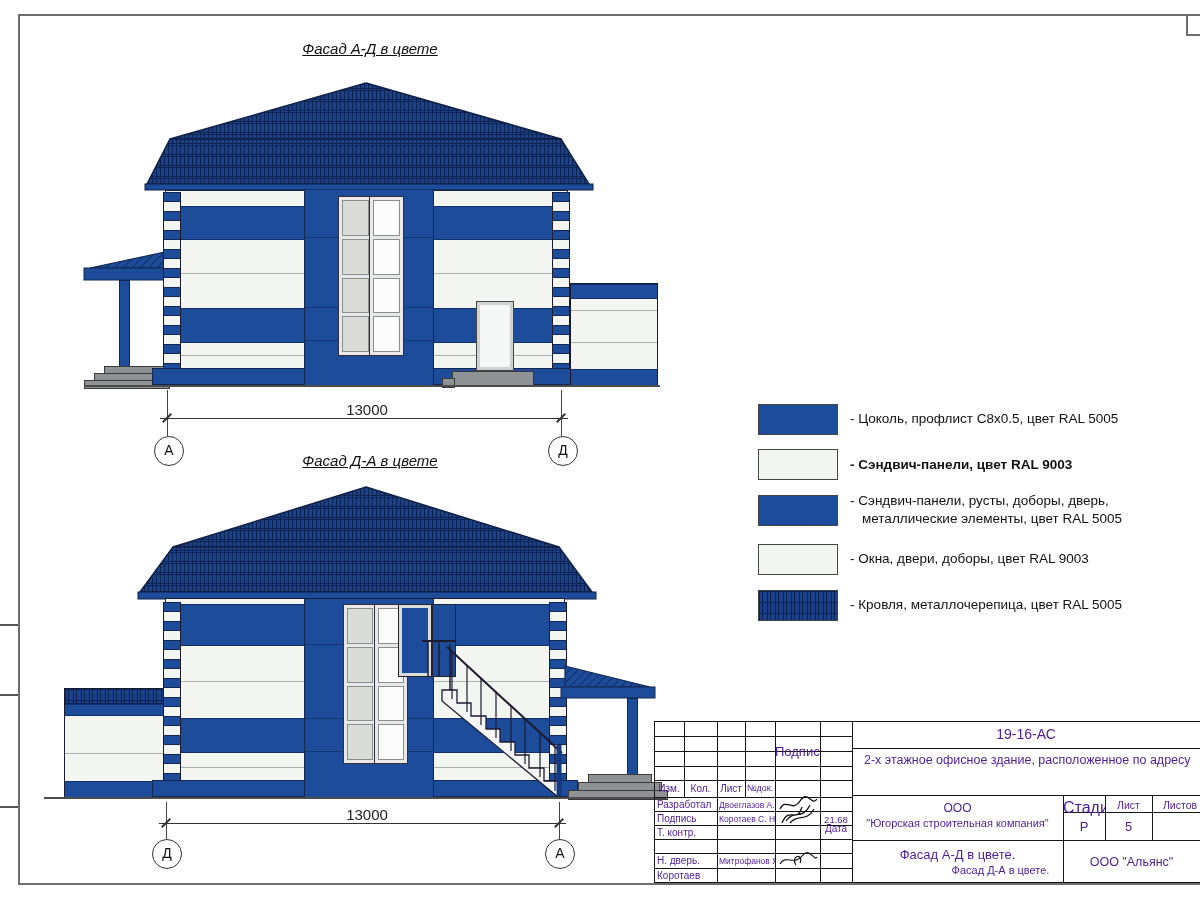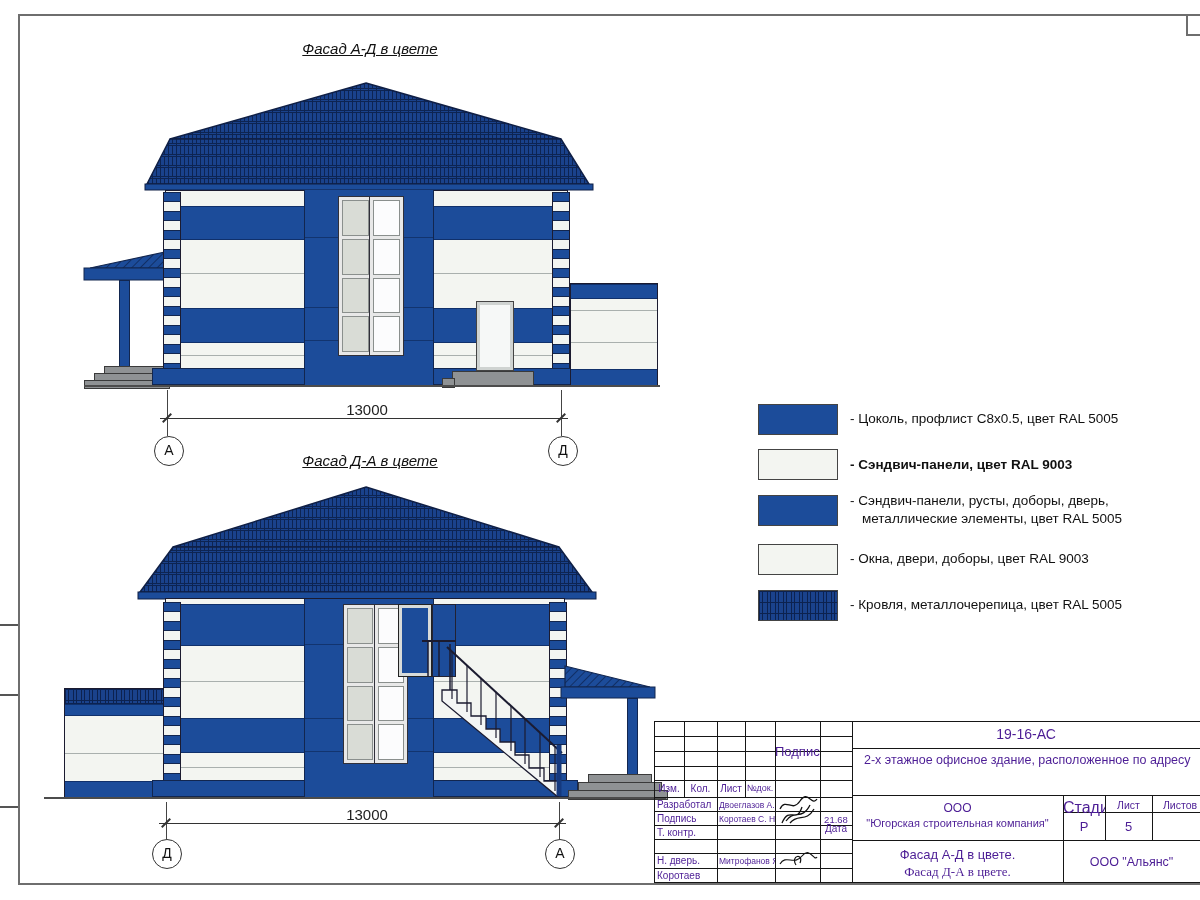--- a/index.html
+++ b/index.html
@@ -277,16 +277,16 @@
   <div class="tb c" style="left:852px;top:726px;width:348px;font-size:14px;">19-16-АС</div>
   <div class="tb" style="left:864px;top:753px;width:336px;font-size:12.5px;">2-х этажное офисное здание, расположенное по адресу</div>
   <div class="tb c" style="left:852px;top:801px;width:211px;font-size:12px;">ООО</div>
   <div class="tb c" style="left:852px;top:817px;width:211px;font-size:11px;">"Югорская строительная компания"</div>
   <div class="tb c" style="left:1063px;top:799px;width:42px;font-size:16px;">Стадия</div>
   <div class="tb c" style="left:1105px;top:799px;width:47px;font-size:10.5px;">Лист</div>
   <div class="tb c" style="left:1152px;top:799px;width:56px;font-size:10.5px;">Листов</div>
   <div class="tb c" style="left:1063px;top:819px;width:42px;font-size:13px;">Р</div>
   <div class="tb c" style="left:1105px;top:819px;width:47px;font-size:13px;">5</div>
   <div class="tb c" style="left:852px;top:847px;width:211px;font-size:13px;">Фасад А-Д в цвете.</div>
-  <div class="tb c" style="left:852px;top:864px;width:211px;font-size:13px;font-family:Liberation Serif, serif;">Фасад Д-А в цвете.</div>
+  <div class="tb c" style="left:895px;top:864px;width:211px;font-size:11px;">Фасад Д-А в цвете.</div>
   <div class="tb c" style="left:1063px;top:855px;width:137px;font-size:12.5px;">ООО "Альянс"</div>
 
 </div>
 
 </body></html>

